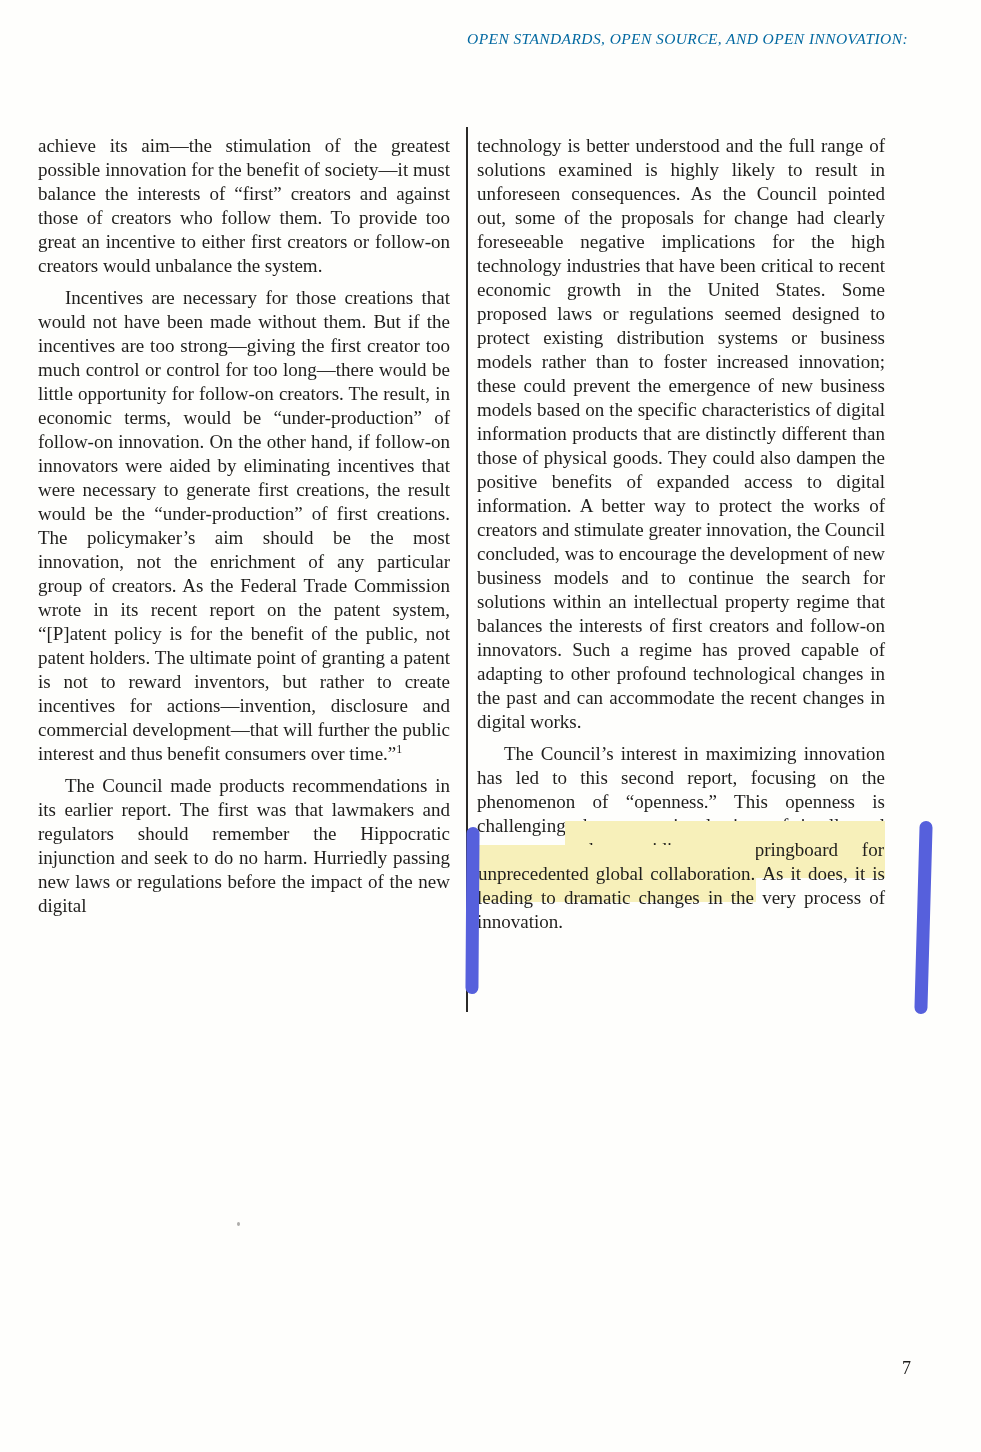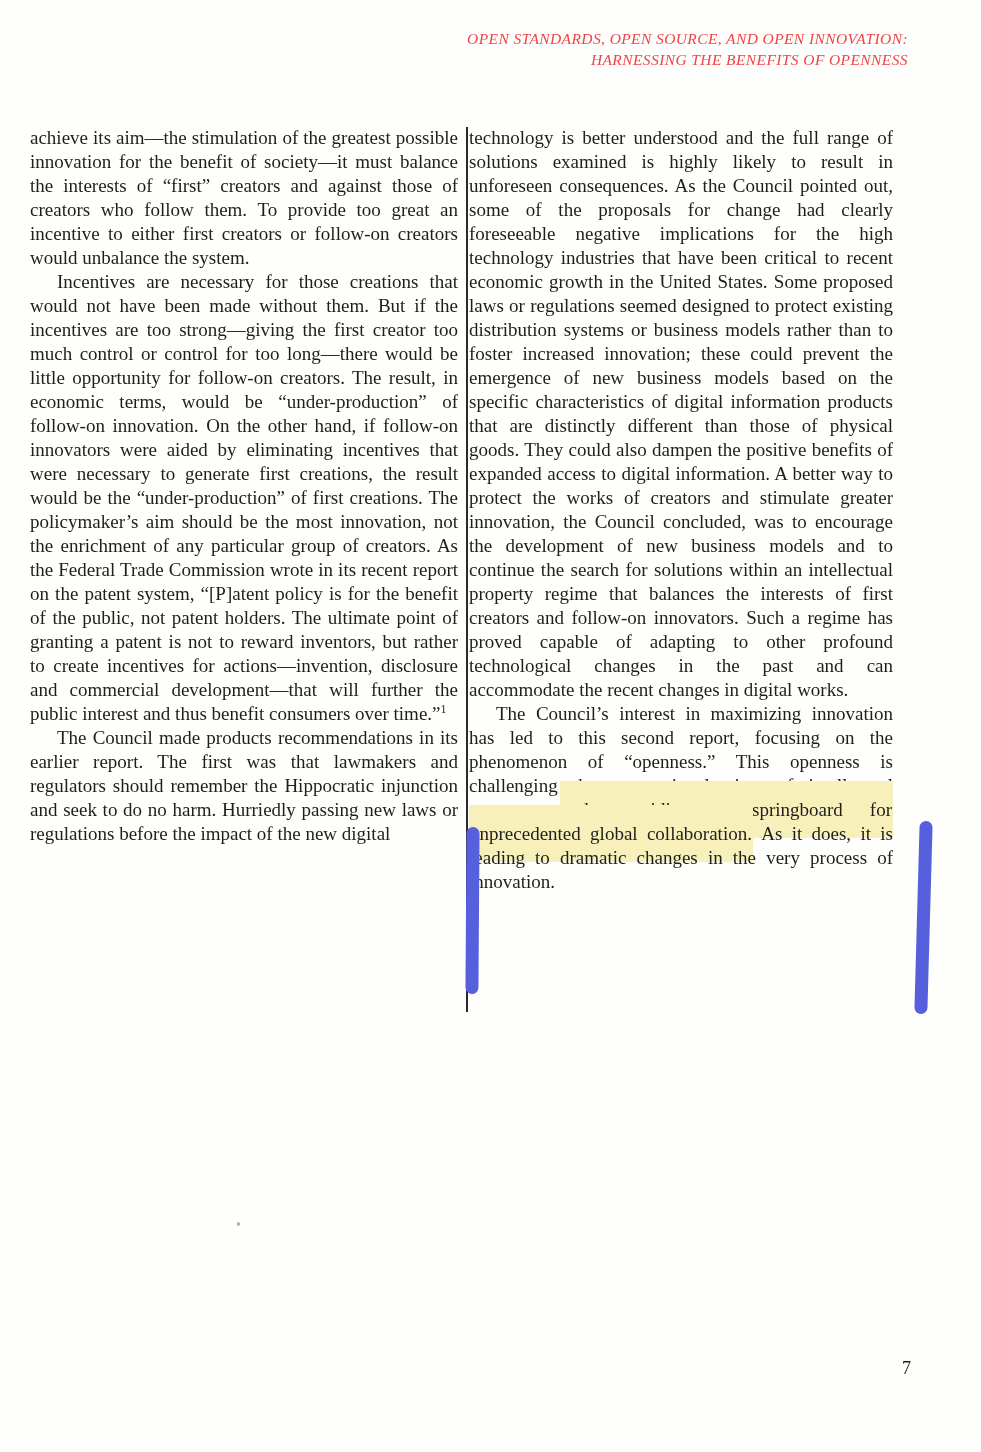--- a/index.html
+++ b/index.html
@@ -20,36 +20,36 @@
   
   .running-head {
     position: absolute;
     top: 28px;
     right: 73px;
     text-align: right;
     font-style: italic;
     font-size: 15.5px;
     line-height: 21px;
     letter-spacing: 0.4px;
-    color: #ef4444;
+    color: #0369a1;
   }
 
   
   .col {
     position: absolute;
     top: 126px;
     font-size: 19px;
     line-height: 24px;
     text-align: justify;
     text-justify: inter-word;
     hyphens: none;
   }
   .col.left  { left: 30px;  width: 428px; }
   .col.right { left: 469px; width: 424px; }
-  .col p { margin: 0; }
+  .col p { margin: 8px; }
   .col p.indent { text-indent: 27px; }
   sup.fn {
     font-size: 12px;
     line-height: 0;
     vertical-align: super;
   }
 
   
   .column-rule {
     position: absolute;
@@ -109,21 +109,20 @@
     border-radius: 50%;
   }
 </style>
 </head>
 <body>
 
 <div class="page">
 
   <div class="running-head">
     <div>OPEN STANDARDS, OPEN SOURCE, AND OPEN INNOVATION:</div>
-    <div>HARNESSING THE BENEFITS OF OPENNESS</div>
   </div>
 
   <div class="col left">
     <p>achieve its aim—the stimulation of the greatest possible innovation for the benefit of society—it must balance the interests of “first” creators and against those of creators who follow them. To provide too great an incentive to either first creators or follow-on creators would unbalance the system.</p>
     <p class="indent"><span>Incentives are necessary for those creations that would not have been made without them. But if the incentives are too strong—giving the first creator too much control or control for too long—there would be little opportunity for follow-on creators. The result, in economic terms, would be “under-production” of follow-on innovation. On the other hand, if follow-on innovators were aided by eliminating incentives that were necessary to generate first creations, the result would be the “under-production” of first creations. The policymaker’s aim should be the most innovation, not the enrichment of any particular group of creators. As the Federal Trade Commission wrote in its recent report on the patent system, “[P]atent policy is for the benefit of the public, not patent holders. The ultimate point of granting a patent is not to reward inventors, but rather to create incentives for actions—invention, disclosure and commercial development—that will further the public interest and thus benefit consumers over time.”</span><sup class="fn">1</sup></p>
     <p class="indent">The Council made products recommendations in its earlier report. The first was that lawmakers and regulators should remember the Hippocratic injunction and seek to do no harm. Hurriedly passing new laws or regulations before the impact of the new digital</p>
   </div>
 
   <div class="column-rule"></div>
 

